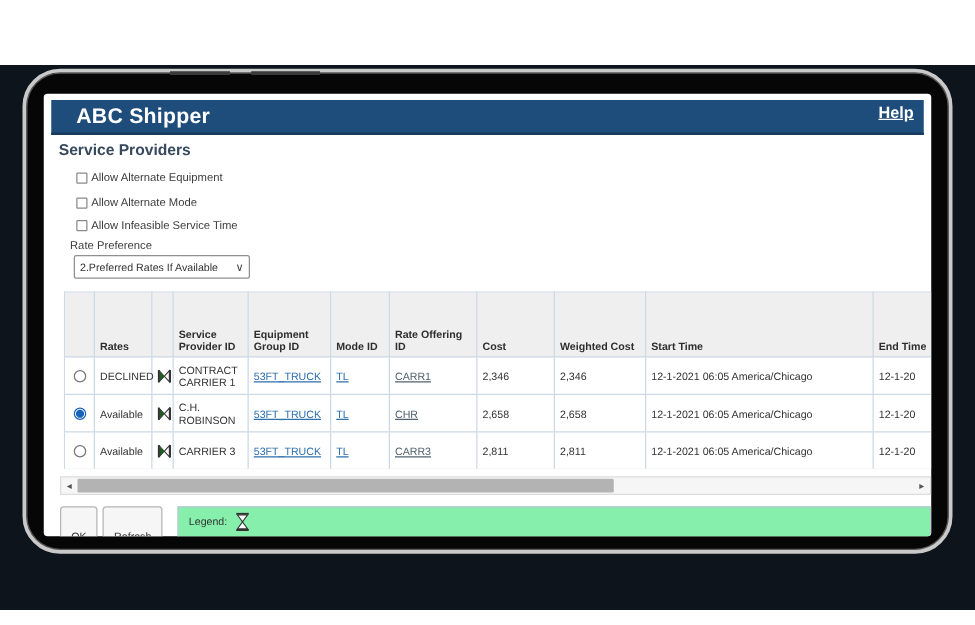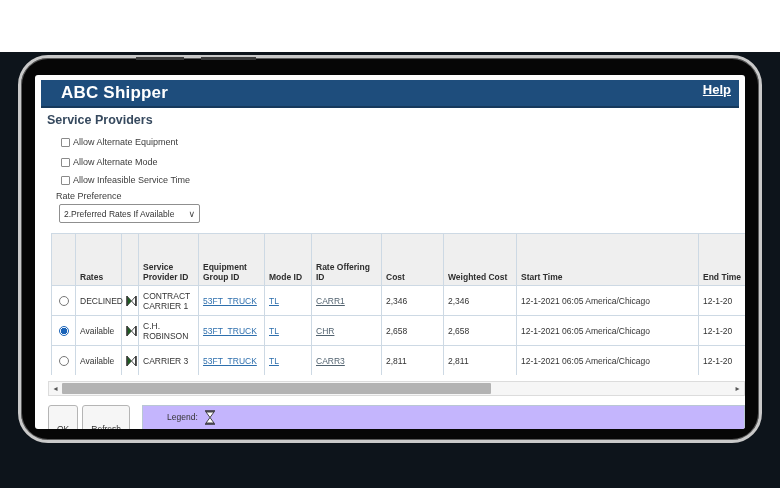--- a/index.html
+++ b/index.html
@@ -55,22 +55,22 @@
 
   
   .hscroll { position:absolute; left:13px; top:306px; width:697px; height:15px; background:#f6f6f6; border:1px solid #dcdcdc; }
   .hs-arrow { position:absolute; top:0; width:13px; height:13px; font-size:8px; color:#555; text-align:center; line-height:13px; cursor:pointer; }
   .hs-thumb { position:absolute; left:13px; top:1px; width:429px; height:11px; background:#b3b3b3; border-radius:1px; cursor:grab; }
 
   
   .footer { position:absolute; left:13px; top:330px; width:697px; height:40px; display:flex; align-items:flex-start; }
   .btn { border:1px solid #b5b5b5; background:#f6f6f6; border-radius:3px; font-size:8.5px; color:#333;
          padding:18px 8px 6px 8px; margin-right:4px; white-space:nowrap; cursor:pointer; }
-  .legend-box { border:1px solid #b9c7d4; background:#c4b5fd; margin-left:8px; flex:1; height:34px;
-                display:flex; align-items:flex-start; padding:3px 22px; }
+  .legend-box { border:1px solid #b9c7d4; background:#86efac; margin-left:8px; flex:1; height:34px;
+                display:flex; align-items:flex-start; padding:3px 6px; }
   .legend-label { font-size:8.5px; color:#333; margin:3px 6px 0 2px; }
   .legend-items { display:flex; align-items:flex-start; margin-left:auto; margin-right:10px; }
   .legend-item { display:flex; align-items:flex-start; font-size:8.5px; font-weight:bold; color:#333; margin-left:14px; white-space:nowrap; }
   .legend-item .ic { margin:1px 3px 0 0; }
   .check-glyph { color:#355e3b; font-weight:bold; font-size:10px; margin:0 3px 0 0; }
 </style>
 </head>
 <body>
 
 <div class="bg-band"></div>

